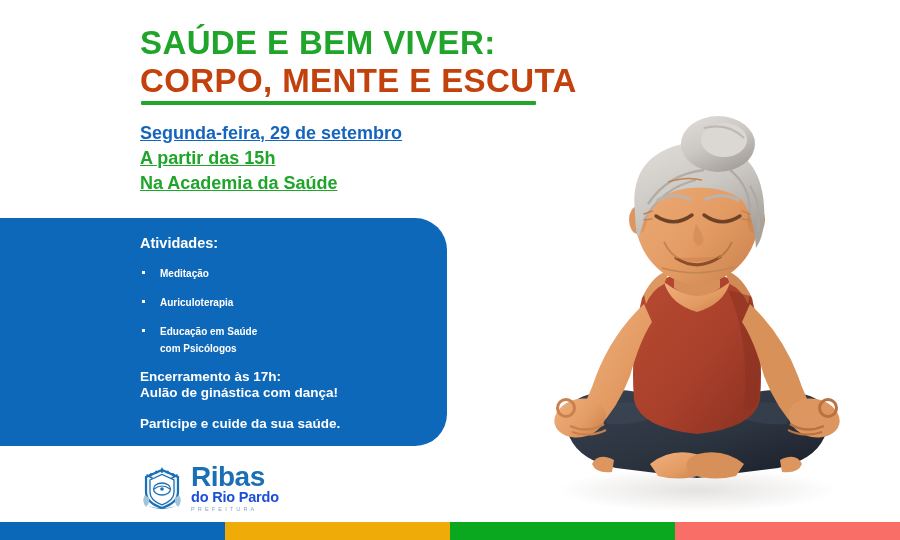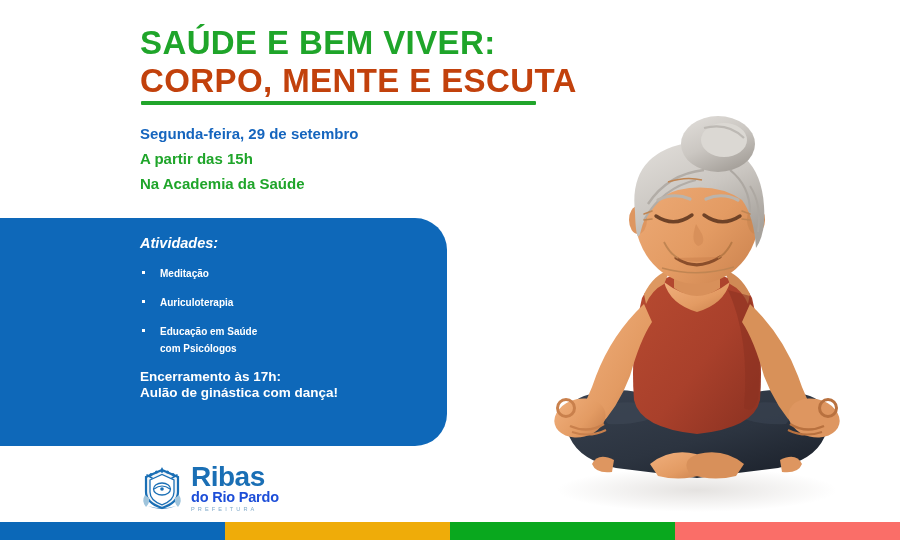--- a/index.html
+++ b/index.html
@@ -52,23 +52,24 @@
 
   
   .whenwhere {
     position: absolute;
     left: 140px;
     top: 121px;
     width: 420px;
   }
   .whenwhere div {
     font-weight: bold;
-    font-size: 15px;
+    font-size: 18px;
     line-height: 25px;
     white-space: nowrap;
+    text-decoration: underline;
   }
   .ww-date  { color: #1565BE; }
   .ww-time  { color: #1FA52A; }
   .ww-place { color: #1FA52A; }
 
   
   .panel {
     position: absolute;
     left: -40px;
     top: 218px;
@@ -83,21 +84,20 @@
     top: 16px;
     width: 290px;
     color: #ffffff;
   }
   .act-title {
     font-weight: bold;
     font-size: 14.5px;
     line-height: 18px;
     margin-bottom: 13px;
     white-space: nowrap;
-    font-style: italic;
   }
   .act-list {
     list-style: none;
     margin: 0;
     padding: 0;
   }
   .act-list li {
     position: relative;
     padding-left: 20px;
     font-weight: bold;
@@ -222,20 +222,21 @@
           <span>Educação em Saúde</span>
           <span class="sub">com Psicólogos</span>
         </li>
       </ul>
 
       <div class="closing">
         <div>Encerramento às 17h:</div>
         <div>Aulão de ginástica com dança!</div>
       </div>
 
+      <div class="cta">Participe e cuide da sua saúde.</div>
     </div>
   </div>
 
   <div class="logo">
     <svg class="crest" viewBox="0 0 44 46">
       <path d="M6 12 L22 5 L38 12 L38 27 C38 35 31 40 22 43 C13 40 6 35 6 27 Z" fill="#F2F5F8" stroke="#1A6FB5" stroke-width="2.2"></path>
       <path d="M10 15 L22 9.5 L34 15 L34 27 C34 33.5 28.5 37.5 22 39.8
                C15.5 37.5 10 33.5 10 27 Z" fill="#ffffff" stroke="#1A6FB5" stroke-width="1.3"></path>
       <ellipse cx="22" cy="24" rx="8.5" ry="6" fill="none" stroke="#1A6FB5" stroke-width="1.3"></ellipse>
       <path d="M14 24 Q22 18 30 24" fill="none" stroke="#1A6FB5" stroke-width="1.2"></path>

